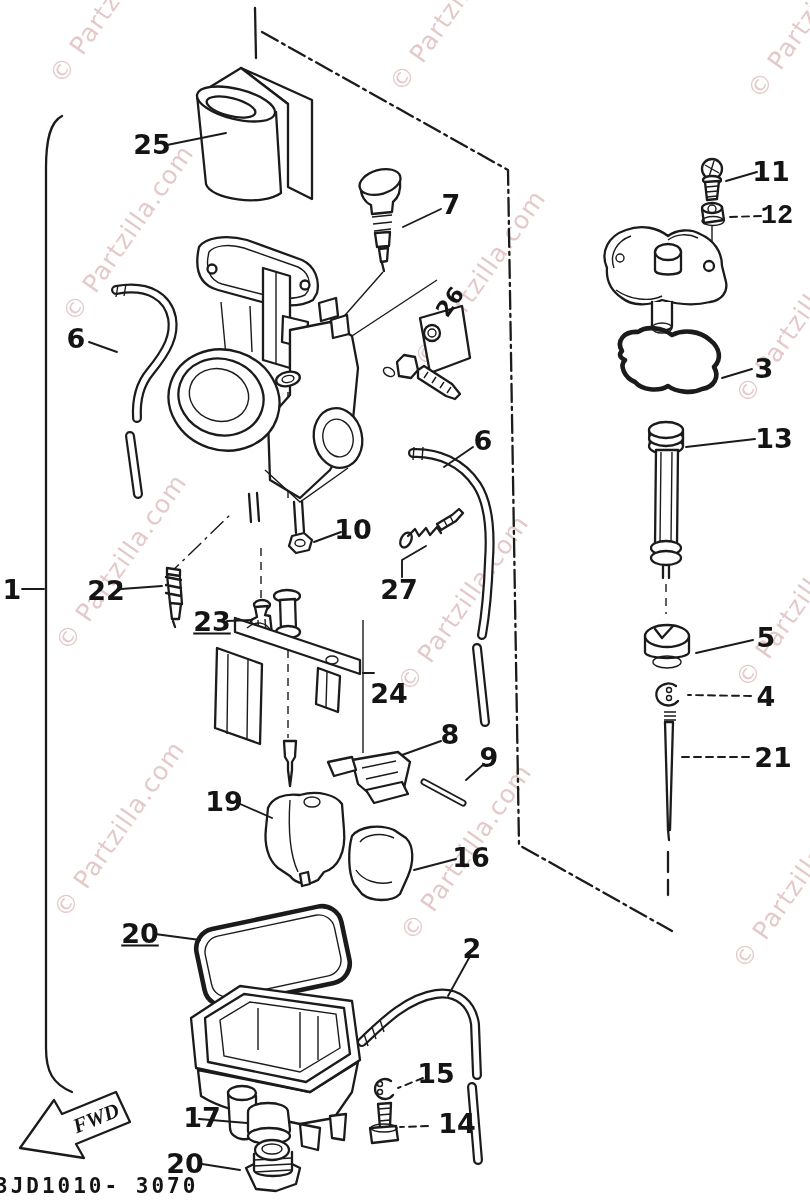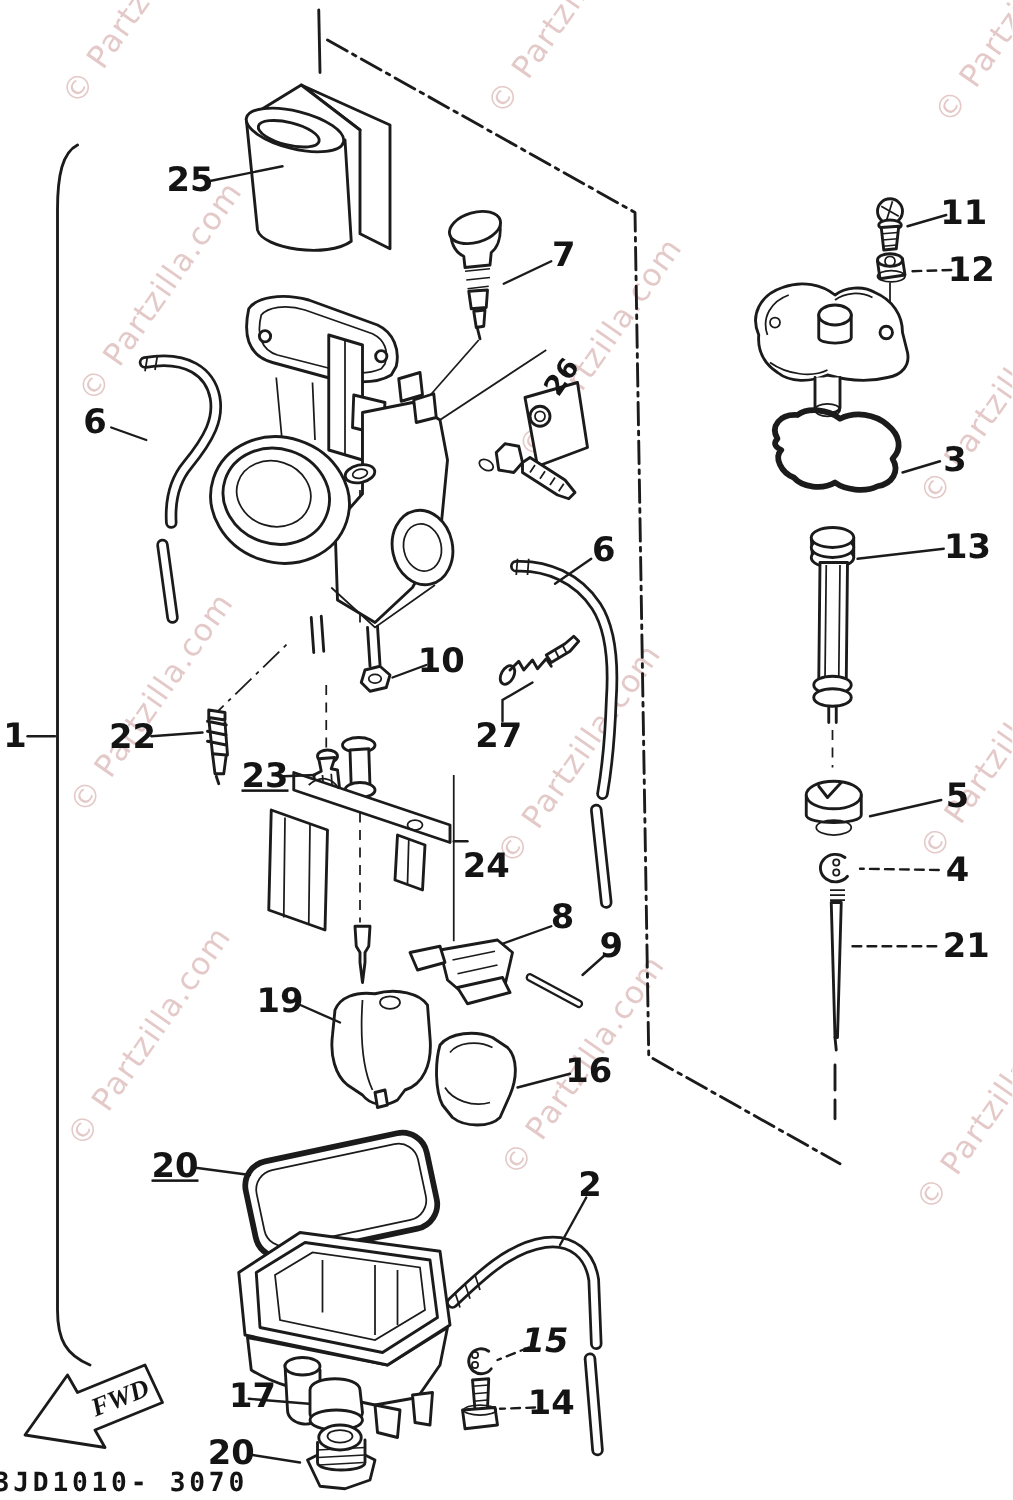--- a/index.html
+++ b/index.html
@@ -352,24 +352,24 @@
       <div class="callout" style="left: 764px; top: 368px;">3</div>
       <div class="callout" style="left: 766px; top: 696px;">4</div>
       <div class="callout" style="left: 766px; top: 637px;">5</div>
       <div class="callout" style="left: 76px; top: 338px;">6</div>
       <div class="callout" style="left: 483px; top: 440px;">6</div>
       <div class="callout" style="left: 451px; top: 204px;">7</div>
       <div class="callout" style="left: 450px; top: 734px;">8</div>
       <div class="callout" style="left: 489px; top: 757px;">9</div>
       <div class="callout" style="left: 353px; top: 529px; text-align: center;">10</div>
       <div class="callout" style="left: 771px; top: 171px; text-align: center;">11</div>
-      <div class="callout" style="left: 777px; top: 216px;">12</div>
+      <div class="callout" style="left: 777px; top: 216px; font-family: Liberation Mono, monospace;">12</div>
       <div class="callout" style="left: 774px; top: 438px;">13</div>
-      <div class="callout" style="left: 441px; top: 1123px;">14</div>
-      <div class="callout" style="left: 436px; top: 1073px; font-style: italic;">15</div>
+      <div class="callout" style="left: 457px; top: 1123px;">14</div>
+      <div class="callout" style="left: 436px; top: 1073px;">15</div>
       <div class="callout" style="left: 471px; top: 857px;">16</div>
       <div class="callout" style="left: 183px; top: 1117px; margin-left: 19px;">17</div>
       <div class="callout" style="left: 185px; top: 1163px;">20</div>
       <div class="callout" style="left: 224px; top: 801px;">19</div>
       <div class="callout" style="left: 140px; top: 933px; text-decoration: underline;">20</div>
       <div class="callout" style="left: 773px; top: 757px;">21</div>
       <div class="callout" style="left: 106px; top: 590px;">22</div>
       <div class="callout" style="left: 212px; top: 621px; text-decoration: underline;">23</div>
       <div class="callout" style="left: 389px; top: 693px;">24</div>
       <div class="callout" style="left: 152px; top: 144px;">25</div>

